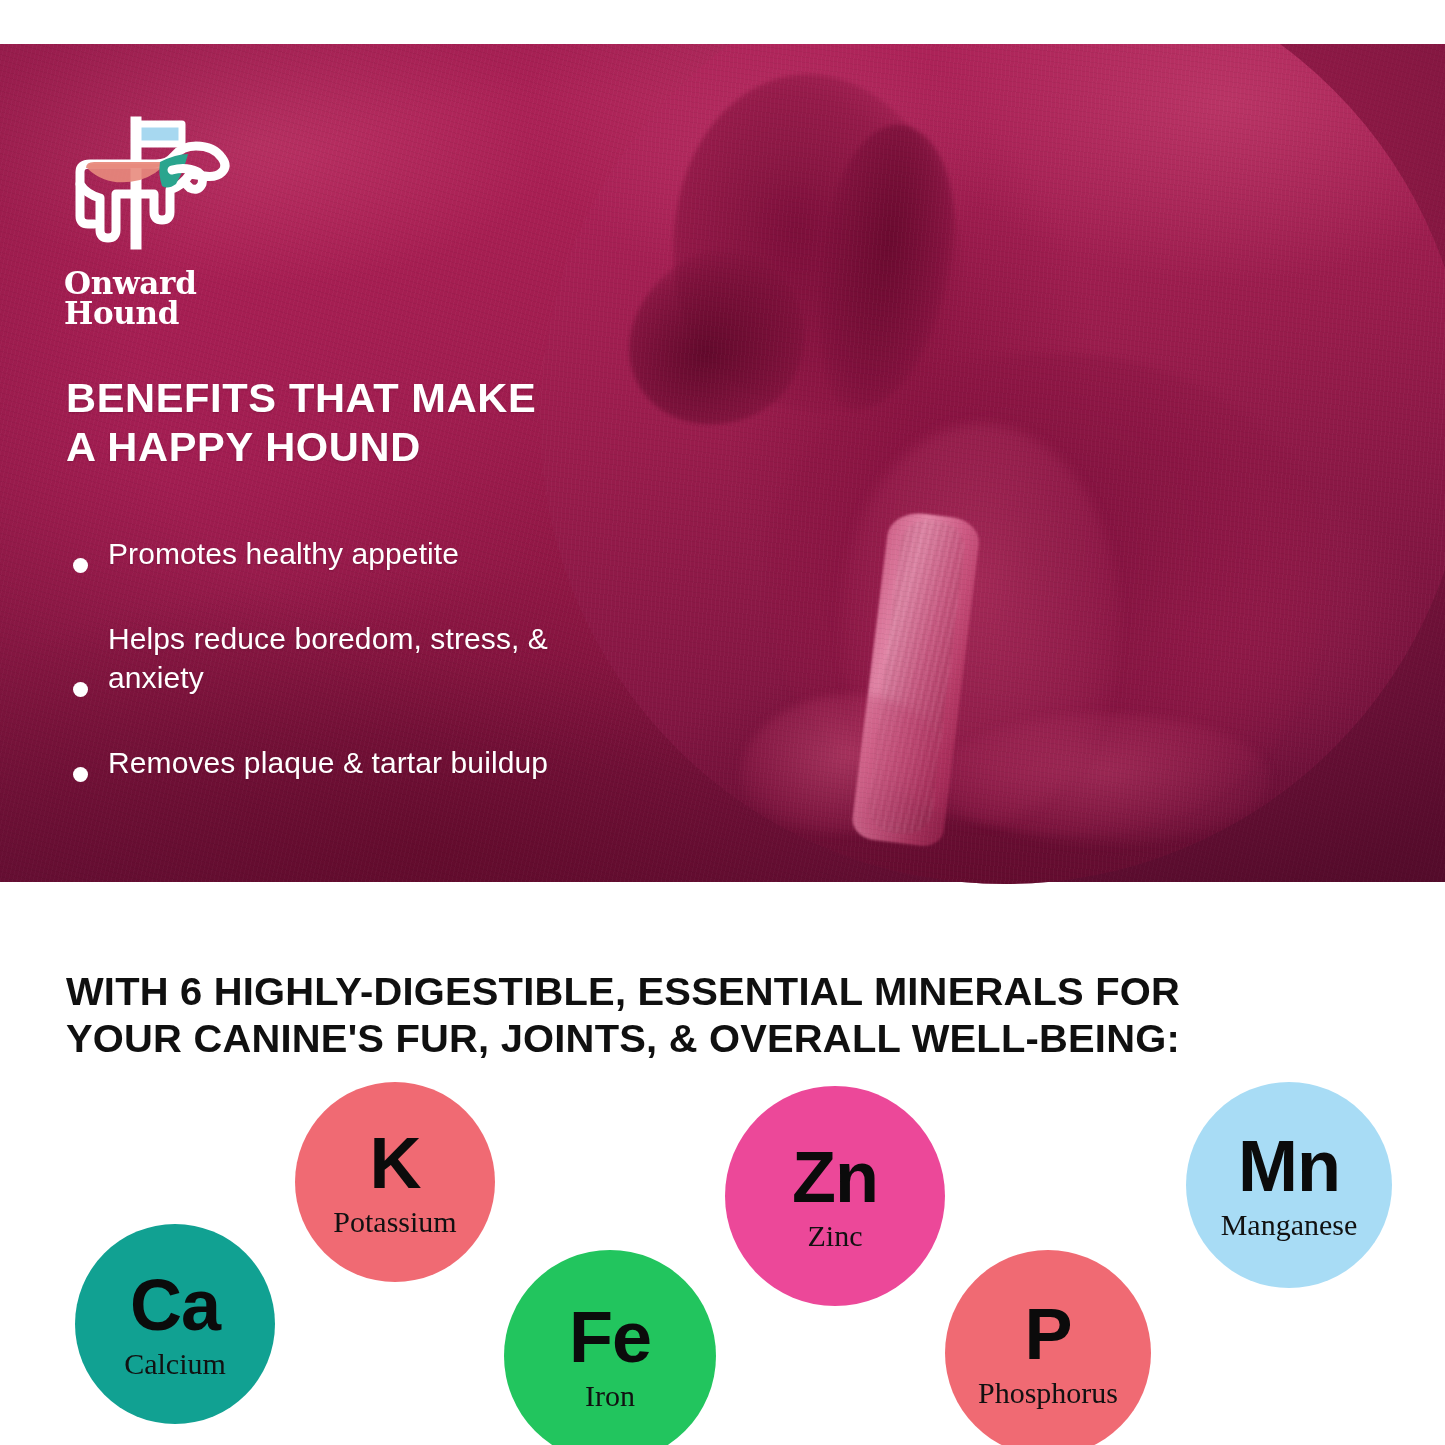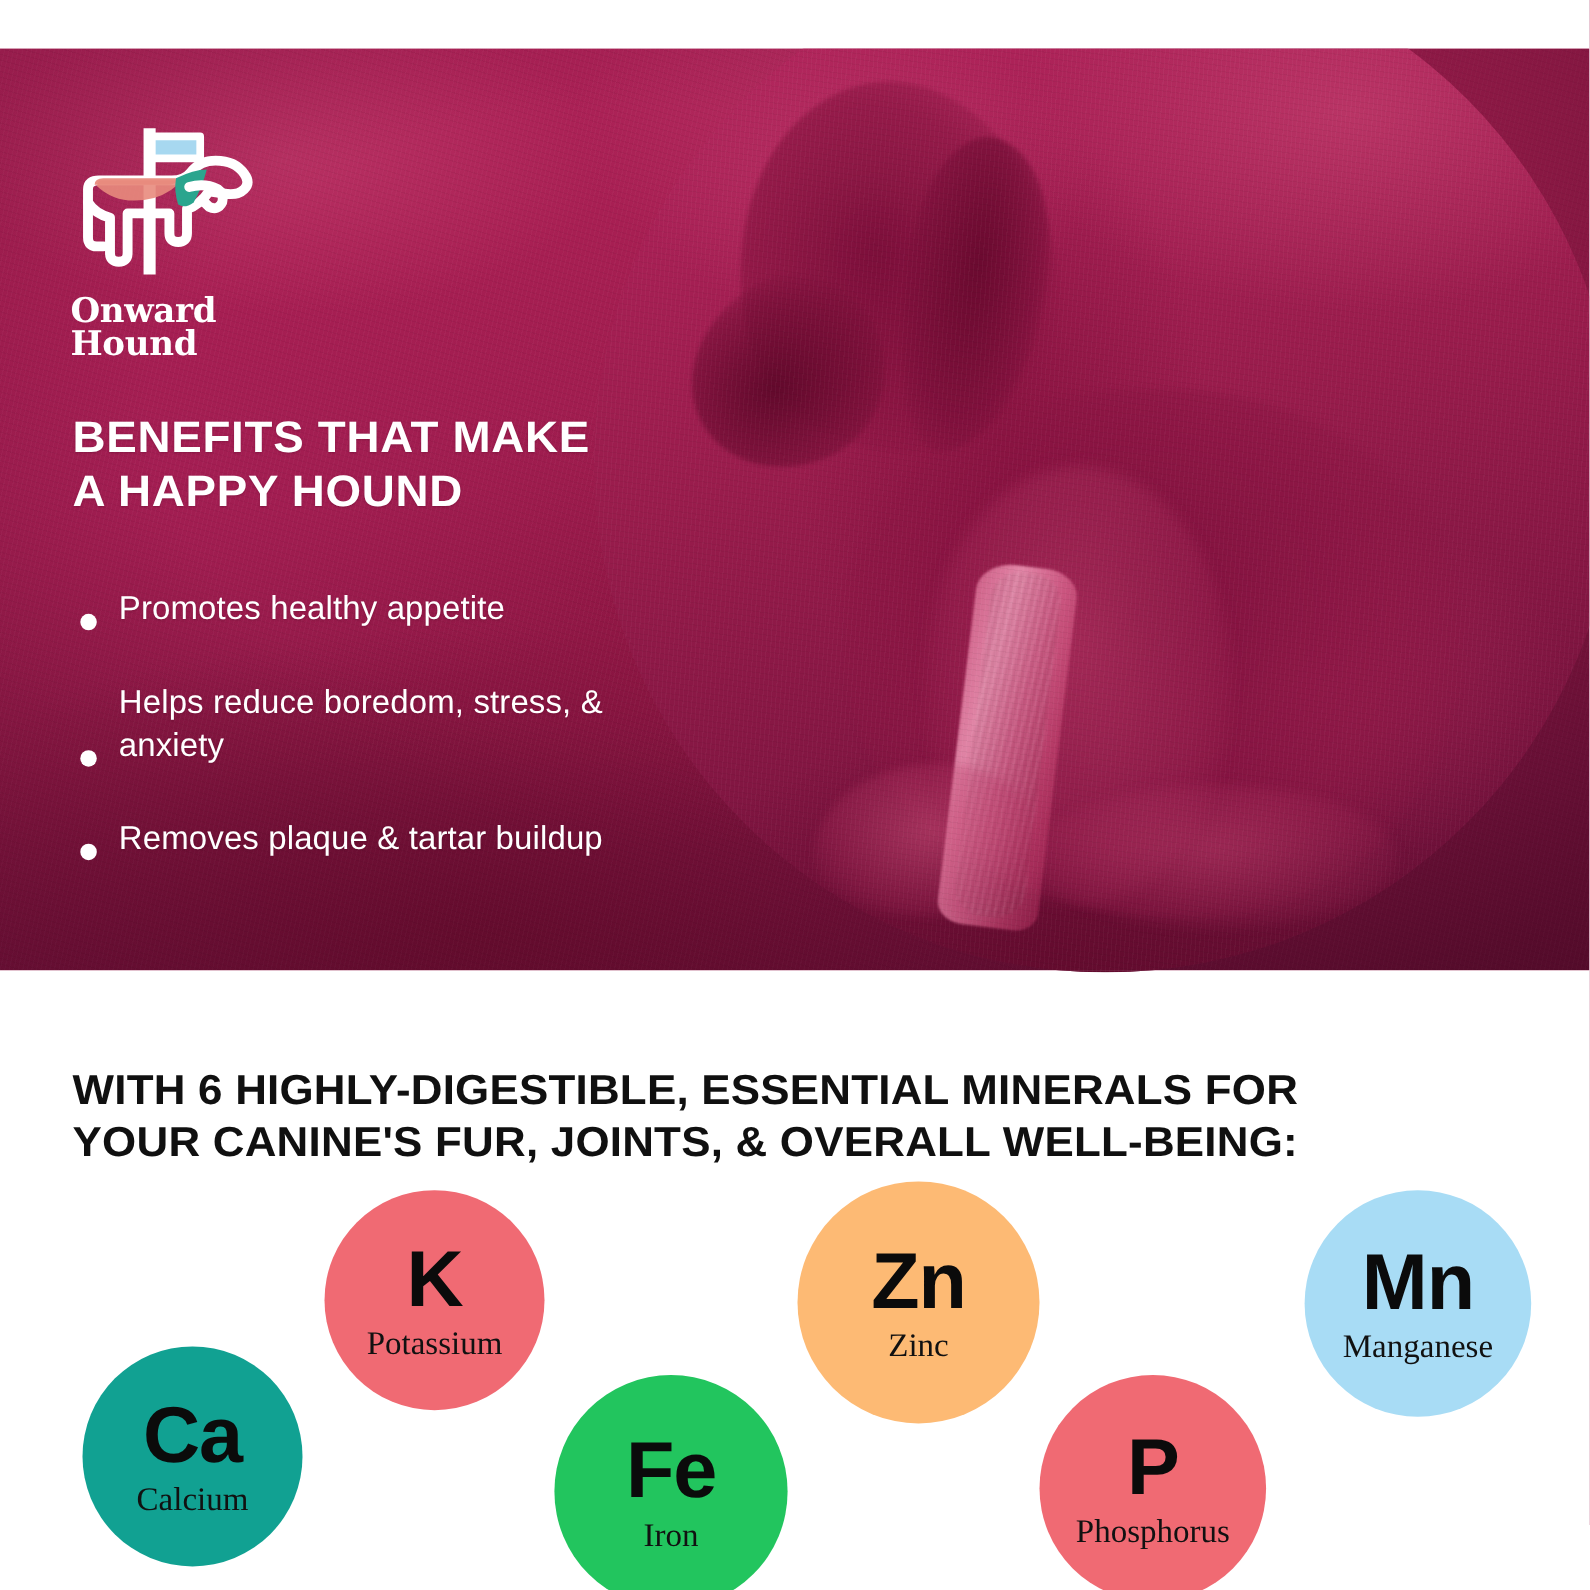--- a/index.html
+++ b/index.html
@@ -390,21 +390,21 @@
     <div class="mineral" style="left: 295px; top: 28px; width: 200px; height: 200px; background: rgb(240, 106, 115);">
       <span class="mineral-symbol">K</span>
       <span class="mineral-name">Potassium</span>
     </div>
 
     <div class="mineral" style="left: 504px; top: 196px; width: 212px; height: 212px; background: #22c55e; text-align: center;">
       <span class="mineral-symbol">Fe</span>
       <span class="mineral-name">Iron</span>
     </div>
 
-    <div class="mineral" style="left: 725px; top: 20px; width: 220px; height: 220px; background: #fdba74;">
+    <div class="mineral" style="left: 725px; top: 32px; width: 220px; height: 220px; background: #ec4899;">
       <span class="mineral-symbol">Zn</span>
       <span class="mineral-name">Zinc</span>
     </div>
 
     <div class="mineral" style="left: 945px; top: 196px; width: 206px; height: 206px; background: rgb(240, 106, 115);">
       <span class="mineral-symbol">P</span>
       <span class="mineral-name">Phosphorus</span>
     </div>
 
     <div class="mineral" style="left: 1186px; top: 28px; width: 206px; height: 206px; background: rgb(168, 220, 245);">

